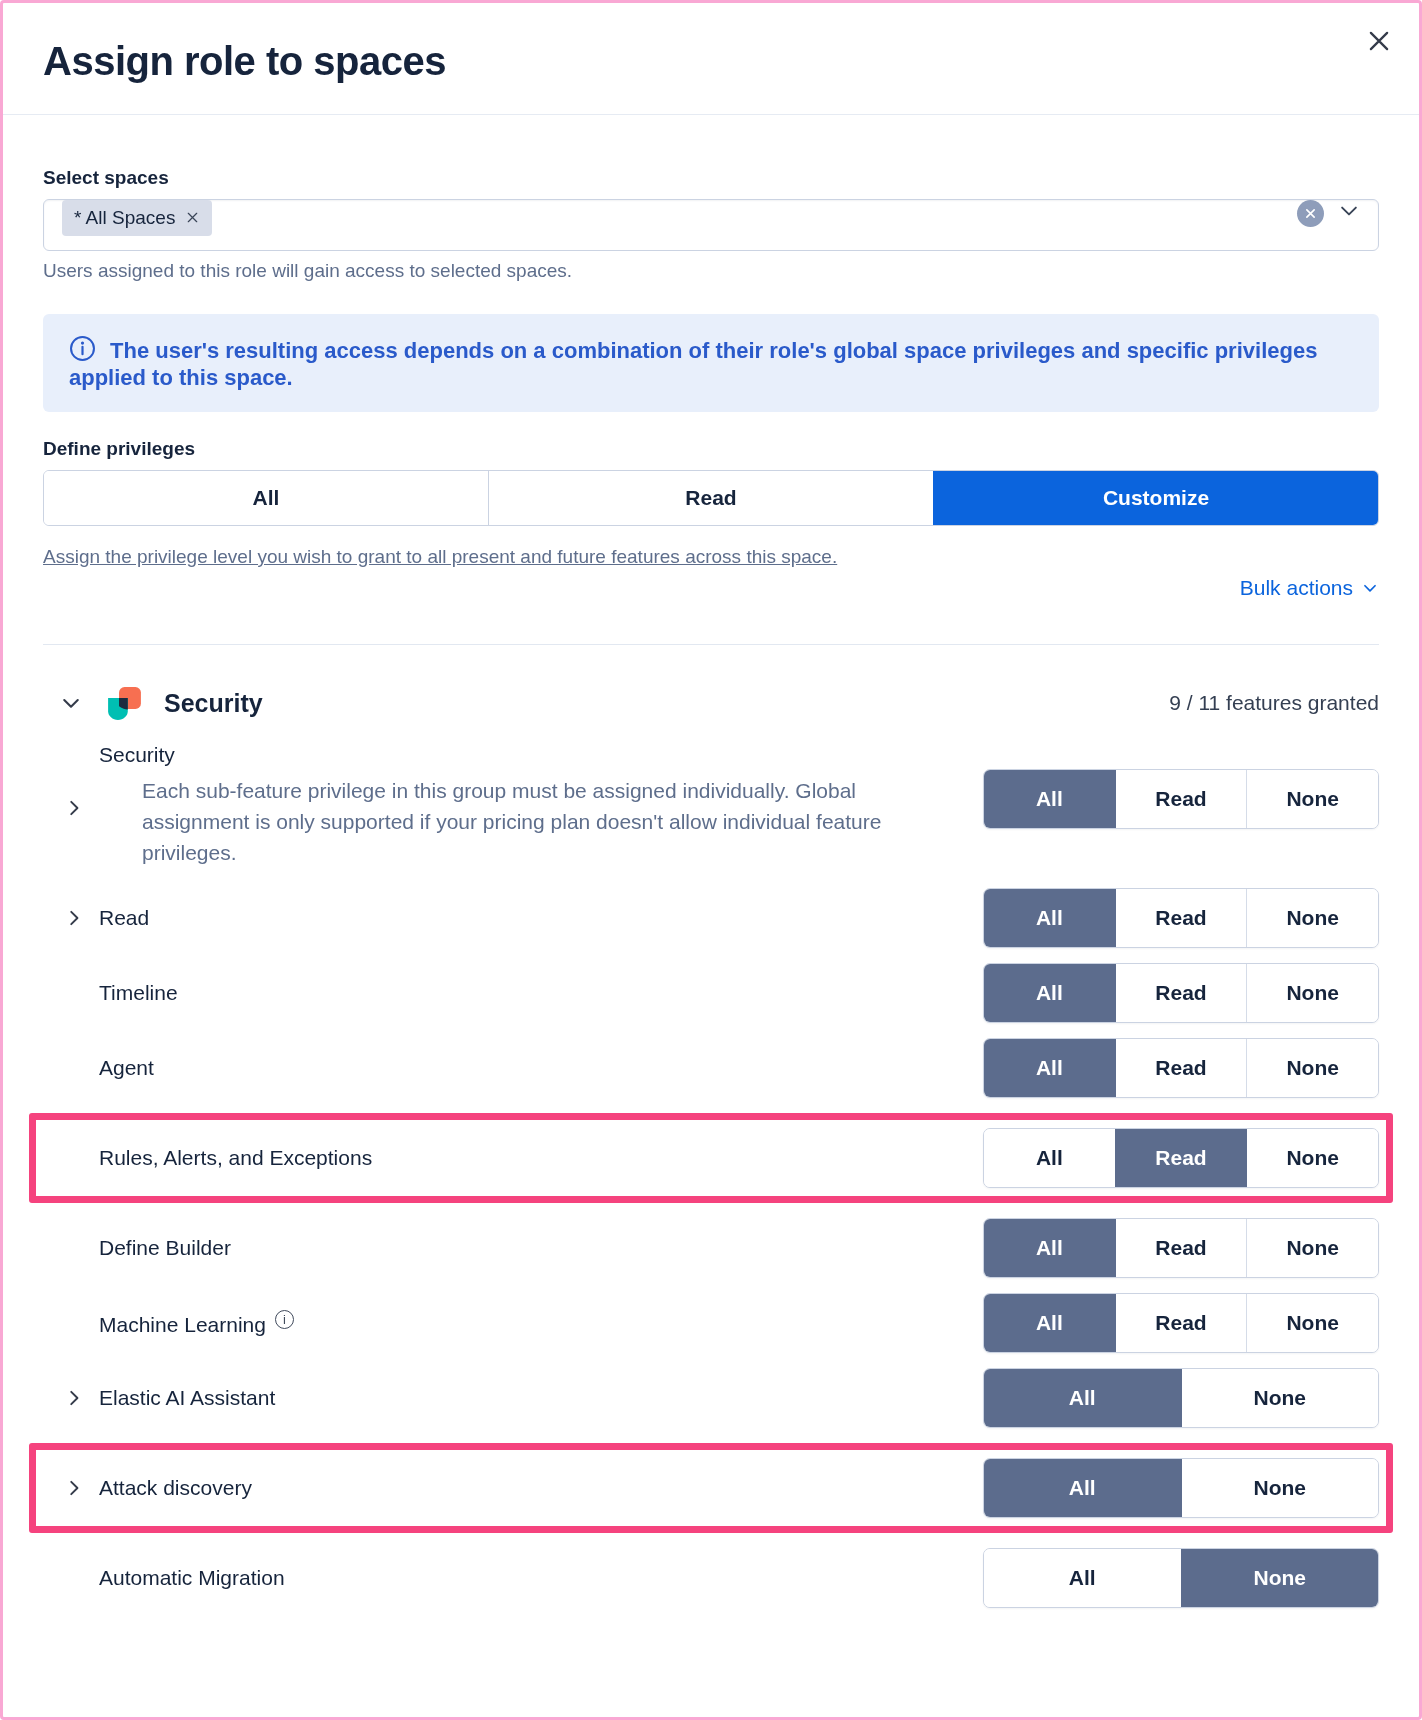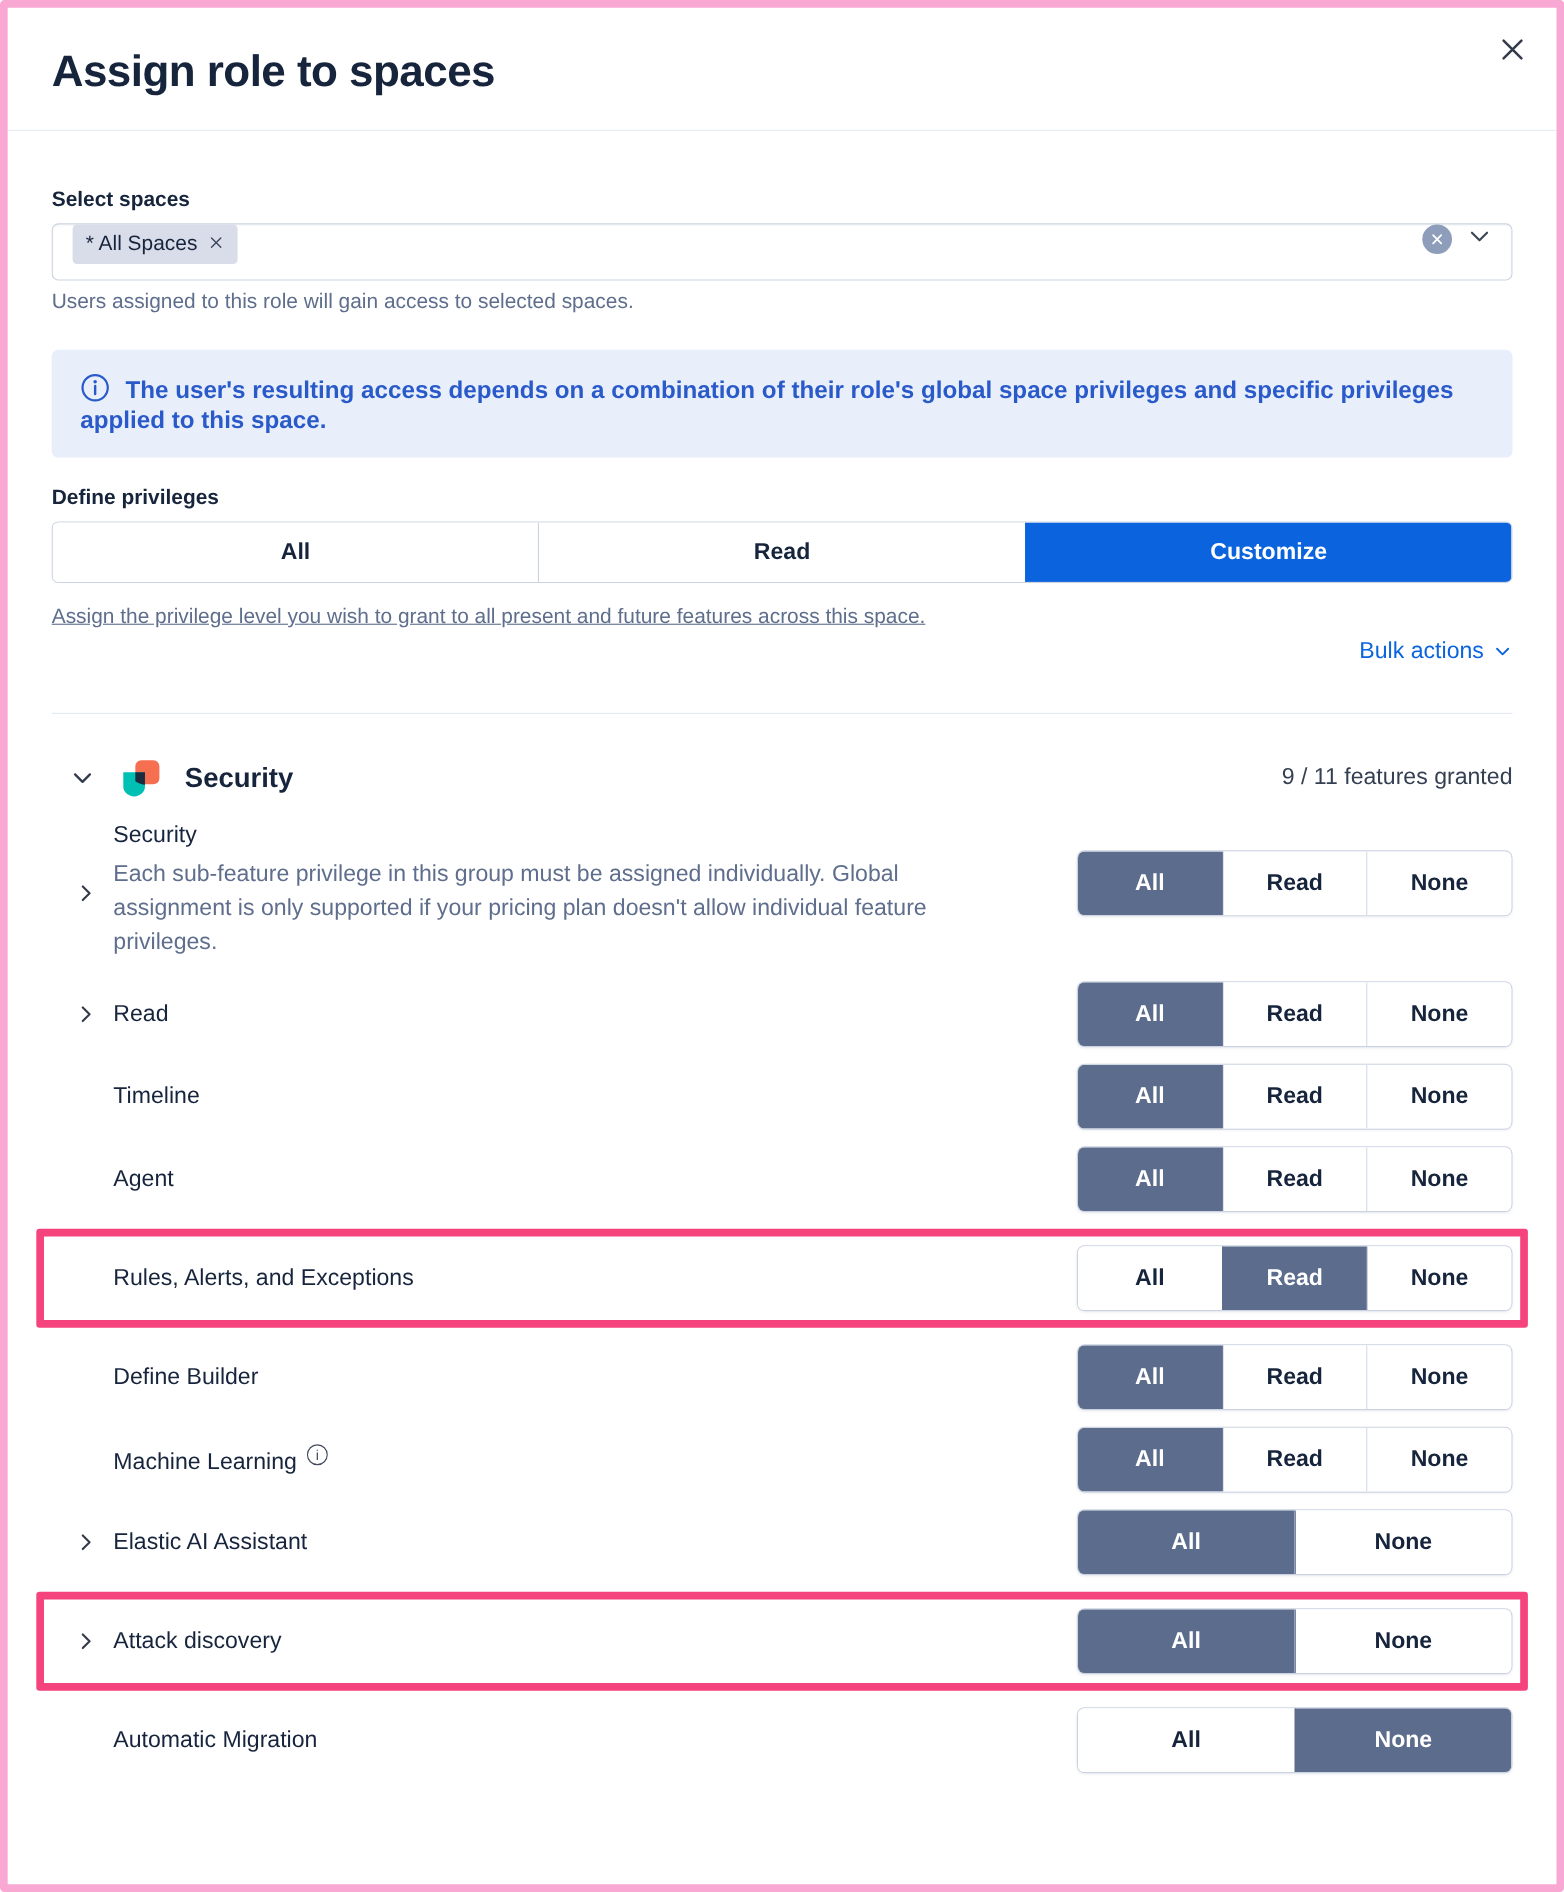--- a/index.html
+++ b/index.html
@@ -1,21 +1,21 @@
 <!DOCTYPE html>
 <html><head>
 <meta charset="utf-8">
 <style>
   * { margin:0; padding:0; box-sizing:border-box; }
   html,body { background:#ffffff; }
   body { font-family:"Liberation Sans", sans-serif; color:#16243C; }
 
   .modal {
     width:1422px; height:1720px;
-    border:7px solid #f9a8d4; border-radius:4px;
+    border:3px solid #f9a8d4; border-radius:4px;
     background:#fff; overflow:hidden; position:relative;
   }
 
   
   .modal-header { position:relative; padding:36px 40px 30px 40px; border-bottom:1px solid #E6EBF3; }
   .modal-title { font-size:40px; font-weight:700; letter-spacing:-0.5px; color:#16243C; }
   .close-btn {
     position:absolute; top:20px; right:22px; width:36px; height:36px;
     background:none; border:none; cursor:pointer; color:#343B4A;
     display:flex; align-items:center; justify-content:center;
@@ -86,21 +86,21 @@
   .feature-row { display:flex; align-items:center; margin-bottom:15px; }
   .feature-row .row-left { flex:1; position:relative; padding-left:56px; padding-right:20px; }
   .row-chevron {
     position:absolute; left:18px; top:50%; transform:translateY(-50%);
     background:none; border:none; cursor:pointer; color:#343B4A; display:flex; padding:2px;
   }
   .feature-row.has-desc { align-items:flex-start; margin-bottom:20px; }
   .feature-row.has-desc .row-chevron { top:52px; transform:none; }
   .feature-row.has-desc .row-group { margin-top:26px; }
   .row-label { font-size:21px; color:#16243C; }
-  .row-desc { font-size:21px; color:#5E6E8C; line-height:31px; margin-top:8px; max-width:760px; }
+  .row-desc { font-size:21px; color:#5E6E8C; line-height:31px; margin-top:8px; max-width:760px;margin-left:43px; }
   .info-icon {
     display:inline-flex; align-items:center; justify-content:center;
     width:19px; height:19px; border:1.4px solid #404A5C; border-radius:50%;
     font-size:13px; color:#404A5C; vertical-align:8px; margin-left:9px; cursor:pointer;
     font-style:normal;
   }
 
   .row-group {
     display:flex; width:396px; flex:0 0 396px; height:60px;
     border:1px solid #CBD3E2; border-radius:7px; overflow:hidden; background:#fff;

